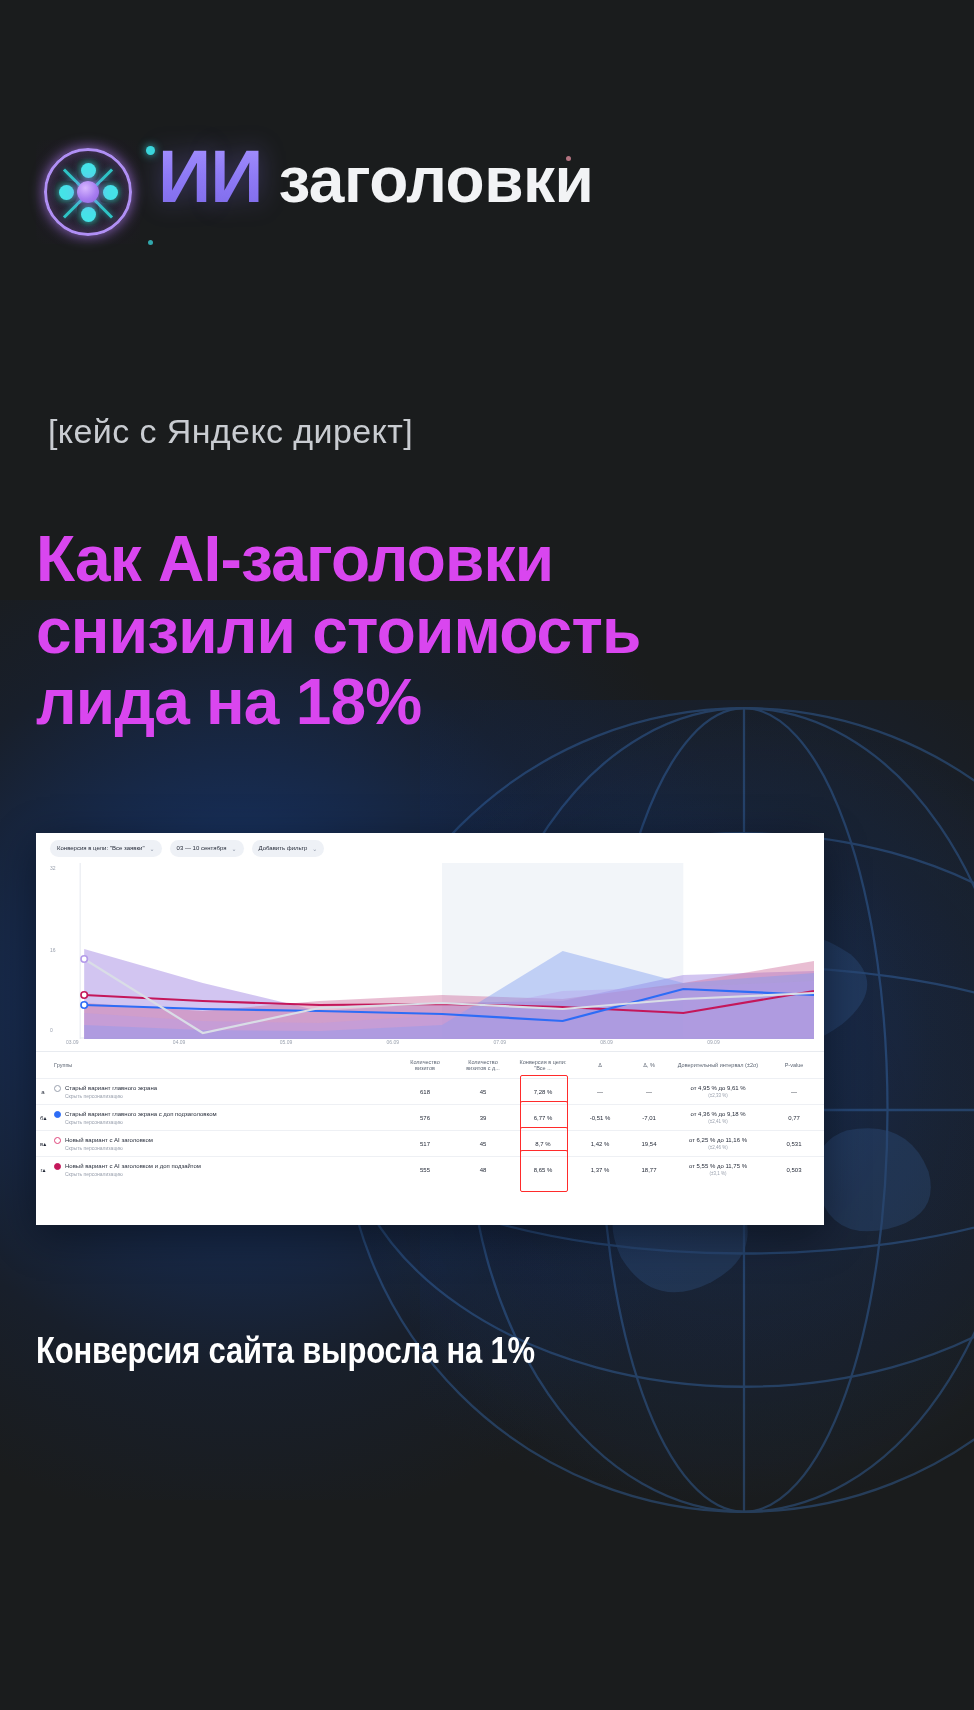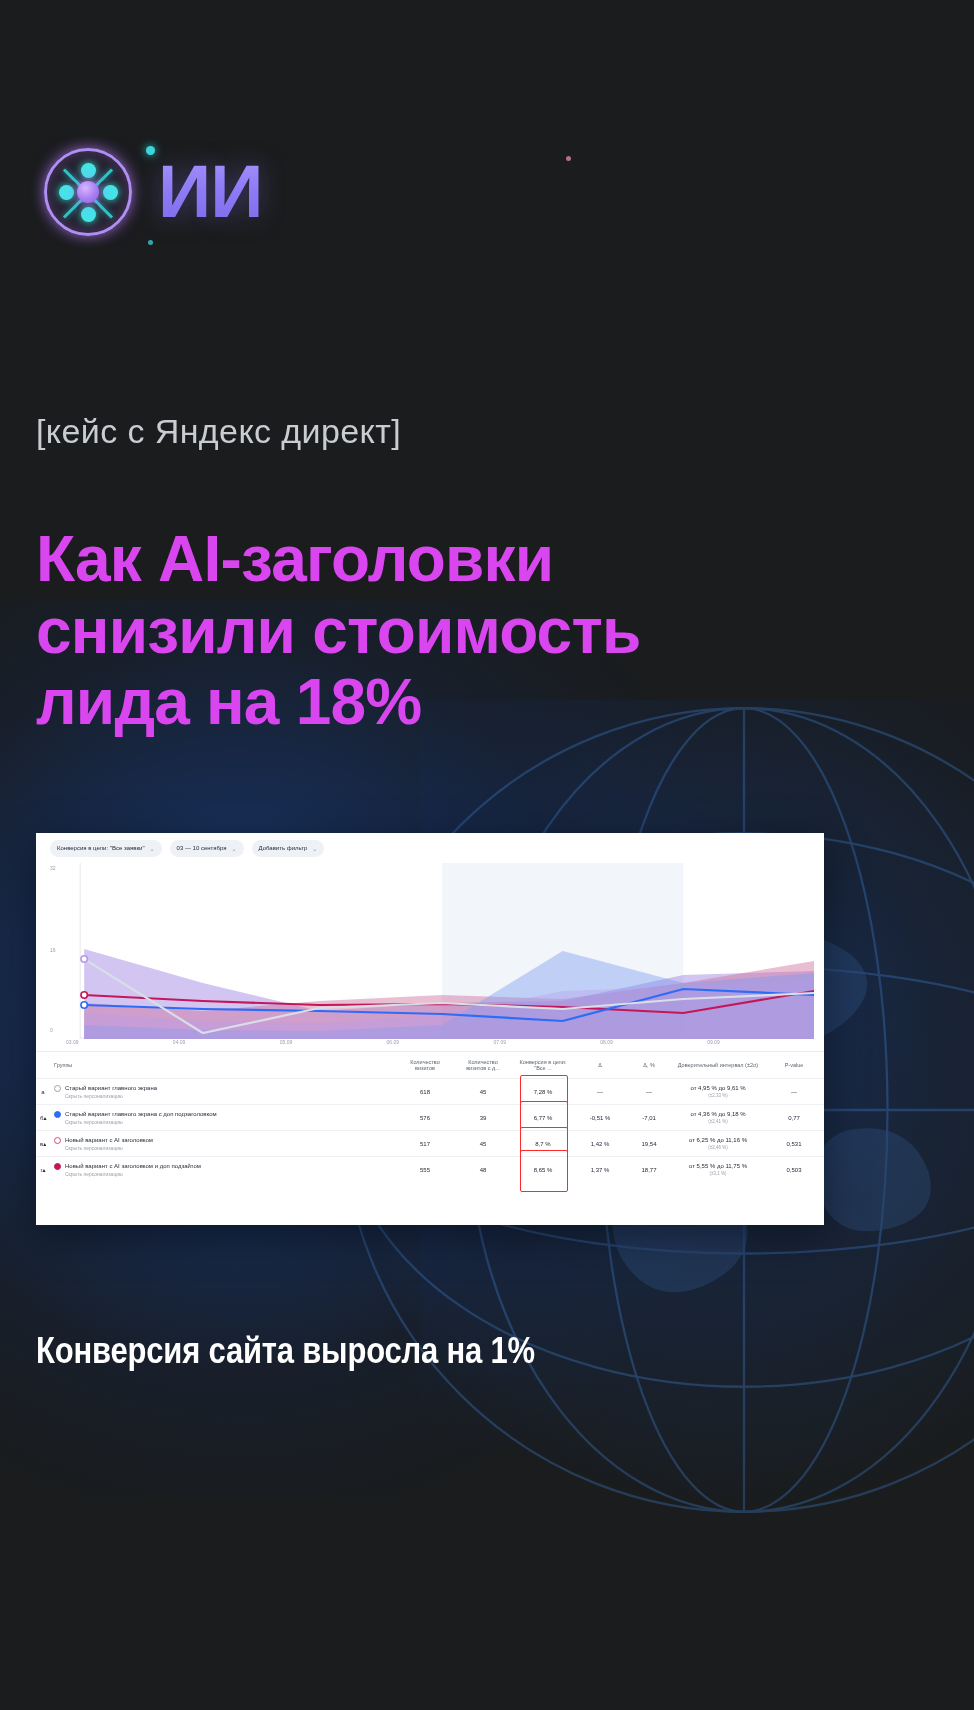--- a/index.html
+++ b/index.html
@@ -25,21 +25,21 @@
     border-radius:50%;
     background:
       radial-gradient(circle at 50% 50%, rgba(40,90,170,0.10) 0%, rgba(40,90,170,0.04) 60%, rgba(0,0,0,0) 70%);
     opacity:.85; pointer-events:none;
   }
   .bg-globe svg{ position:absolute; inset:0; width:100%; height:100%; opacity:.40; }
 
   
   .logo-row{
     position:absolute; left:36px; top:140px;
-    display:flex; align-items:center; gap:18px;
+    display:flex; align-items:flex-start; gap:18px;
   }
   .logo-mark{
     position:relative; width:104px; height:104px;
     background:radial-gradient(circle at 50% 50%, #2a2436 0%, #1d1b22 55%, #1a1c1d 100%);
     border-radius:6px;
   }
   .logo-ring{
     position:absolute; left:8px; top:8px; width:88px; height:88px;
     border-radius:50%;
     border:3px solid #b08ff5;
@@ -73,21 +73,21 @@
     background:linear-gradient(180deg,#a996ff 0%,#8f7bf5 50%,#7d6ae8 100%);
     -webkit-background-clip:text; background-clip:text; color:transparent;
     text-shadow:0 0 26px rgba(140,120,250,.35);
   }
   .logo-zag{
     font-size:64px; font-weight:700; color:#f2f3f5; line-height:1; letter-spacing:-.5px;
   }
 
   
   .eyebrow{
-    position:absolute; left:36px; top:412px;
+    position:absolute; left:48px; top:412px;
     font-size:34px; color:#c9ccd1; font-weight:300; letter-spacing:.4px;
   }
   
   .headline{
     position:absolute; left:36px; top:524px; width:740px;
     font-size:64px; font-weight:700; color:#d946ef; line-height:1.12;
     letter-spacing:-.8px;
   }
 
   
@@ -201,20 +201,21 @@
     <div class="node" style="left:41px; top:63px">
         <i></i>
       </div>
     <div class="node-c"></div>
   </div>
   <div class="dot-free" style="left:110px; top:6px; width:9px; height:9px; background:#3ad6dc; box-shadow:0 0 8px rgba(58,214,220,.9);"></div>
   <div class="dot-free" style="left:530px; top:16px; width:5px; height:5px; background:#d98a9a; opacity:.8;"></div>
   <div class="dot-free" style="left:112px; top:100px; width:5px; height:5px; background:#3ad6dc; opacity:.75;"></div>
   <div class="logo-word">
     <span class="logo-ii">ИИ</span>
+    <span class="logo-zag">заголовки</span>
   </div>
 </div>
 
 <div class="eyebrow">[кейс с Яндекс директ]</div>
 <div class="headline">Как AI-заголовки снизили стоимость лида на 18%</div>
 
 <div class="dash">
 
   <div class="dash-toolbar">
     <div class="pill">

